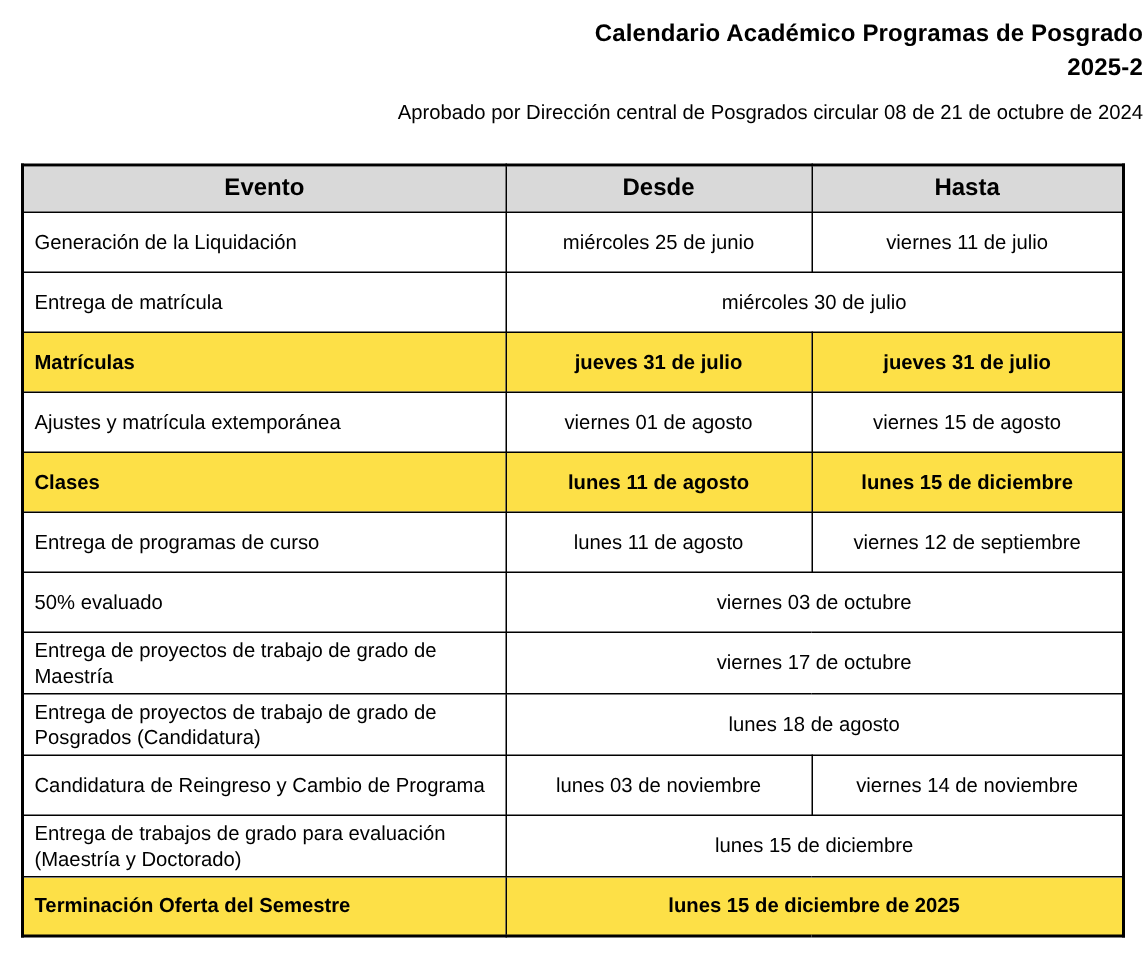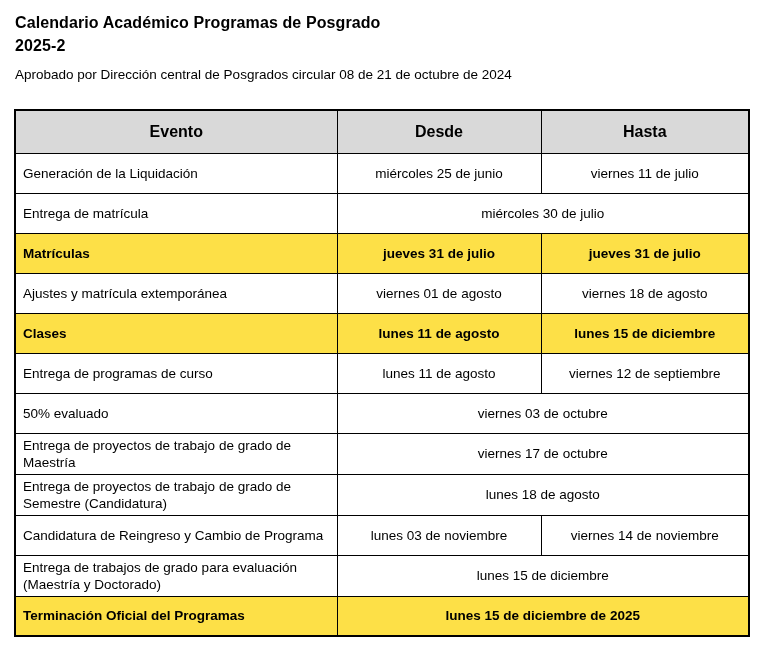--- a/index.html
+++ b/index.html
@@ -4,41 +4,41 @@
 <style>
   * { box-sizing: border-box; }
   html, body {
     margin: 0; padding: 0;
     width: 762px; height: 650px;
     background: #ffffff;
     color: #000000;
     font-family: "Liberation Sans", sans-serif;
     overflow: hidden;
   }
-  .doc-header { padding-top: 11px; text-align: left; padding-left: 15px; }
+  .doc-header { padding-top: 11px; text-align: right; }
   .doc-title {
     font-size: 16px; font-weight: bold; line-height: 23px;
     letter-spacing: 0.1px;
   }
   .doc-subtitle {
     font-size: 13.5px; margin-top: 9px; line-height: 17px;
   }
   table.calendar {
     border-collapse: collapse;
     table-layout: fixed;
     width: 734px;
     margin: 26px 0 0 14px;
     border: 2px solid #000000;
   }
   col.c-event { width: 322px; }
   col.c-desde { width: 204px; }
   col.c-hasta { width: 208px; }
   th, td { border: 1px solid #000000; overflow: hidden; }
   th {
-    height: 43px;
+    height: 31px;
     background: #d9d9d9;
     font-size: 16px;
     font-weight: bold;
     text-align: center;
     padding: 2px 4px;
   }
   td {
     height: 40px;
     font-size: 13.5px;
     line-height: 17px;
@@ -86,21 +86,21 @@
 
   <tr class="hl">
     <td class="event">Matrículas</td>
     <td class="date">jueves 31 de julio</td>
     <td class="date">jueves 31 de julio</td>
   </tr>
 
   <tr>
     <td class="event">Ajustes y matrícula extemporánea</td>
     <td class="date">viernes 01 de agosto</td>
-    <td class="date">viernes 18 de agosto</td>
+    <td class="date">viernes 15 de agosto</td>
   </tr>
 
   <tr class="hl">
     <td class="event">Clases</td>
     <td class="date">lunes 11 de agosto</td>
     <td class="date">lunes 15 de diciembre</td>
   </tr>
 
   <tr>
     <td class="event">Entrega de programas de curso</td>
@@ -112,33 +112,33 @@
     <td class="event">50% evaluado</td>
     <td class="date" colspan="2">viernes 03 de octubre</td>
   </tr>
 
   <tr>
     <td class="event">Entrega de proyectos de trabajo de grado de Maestría</td>
     <td class="date" colspan="2">viernes 17 de octubre</td>
   </tr>
 
   <tr>
-    <td class="event">Entrega de proyectos de trabajo de grado de Semestre (Candidatura)</td>
+    <td class="event">Entrega de proyectos de trabajo de grado de Posgrados (Candidatura)</td>
     <td class="date" colspan="2">lunes 18 de agosto</td>
   </tr>
 
   <tr>
     <td class="event">Candidatura de Reingreso y Cambio de Programa</td>
     <td class="date">lunes 03 de noviembre</td>
     <td class="date">viernes 14 de noviembre</td>
   </tr>
 
   <tr>
     <td class="event">Entrega de trabajos de grado para evaluación (Maestría y Doctorado)</td>
     <td class="date" colspan="2">lunes 15 de diciembre</td>
   </tr>
 
   <tr class="hl">
-    <td class="event">Terminación Oficial del Programas</td>
+    <td class="event">Terminación Oferta del Semestre</td>
     <td class="date" colspan="2">lunes 15 de diciembre de 2025</td>
   </tr>
 </tbody>
   </table>
 
 </body></html>

